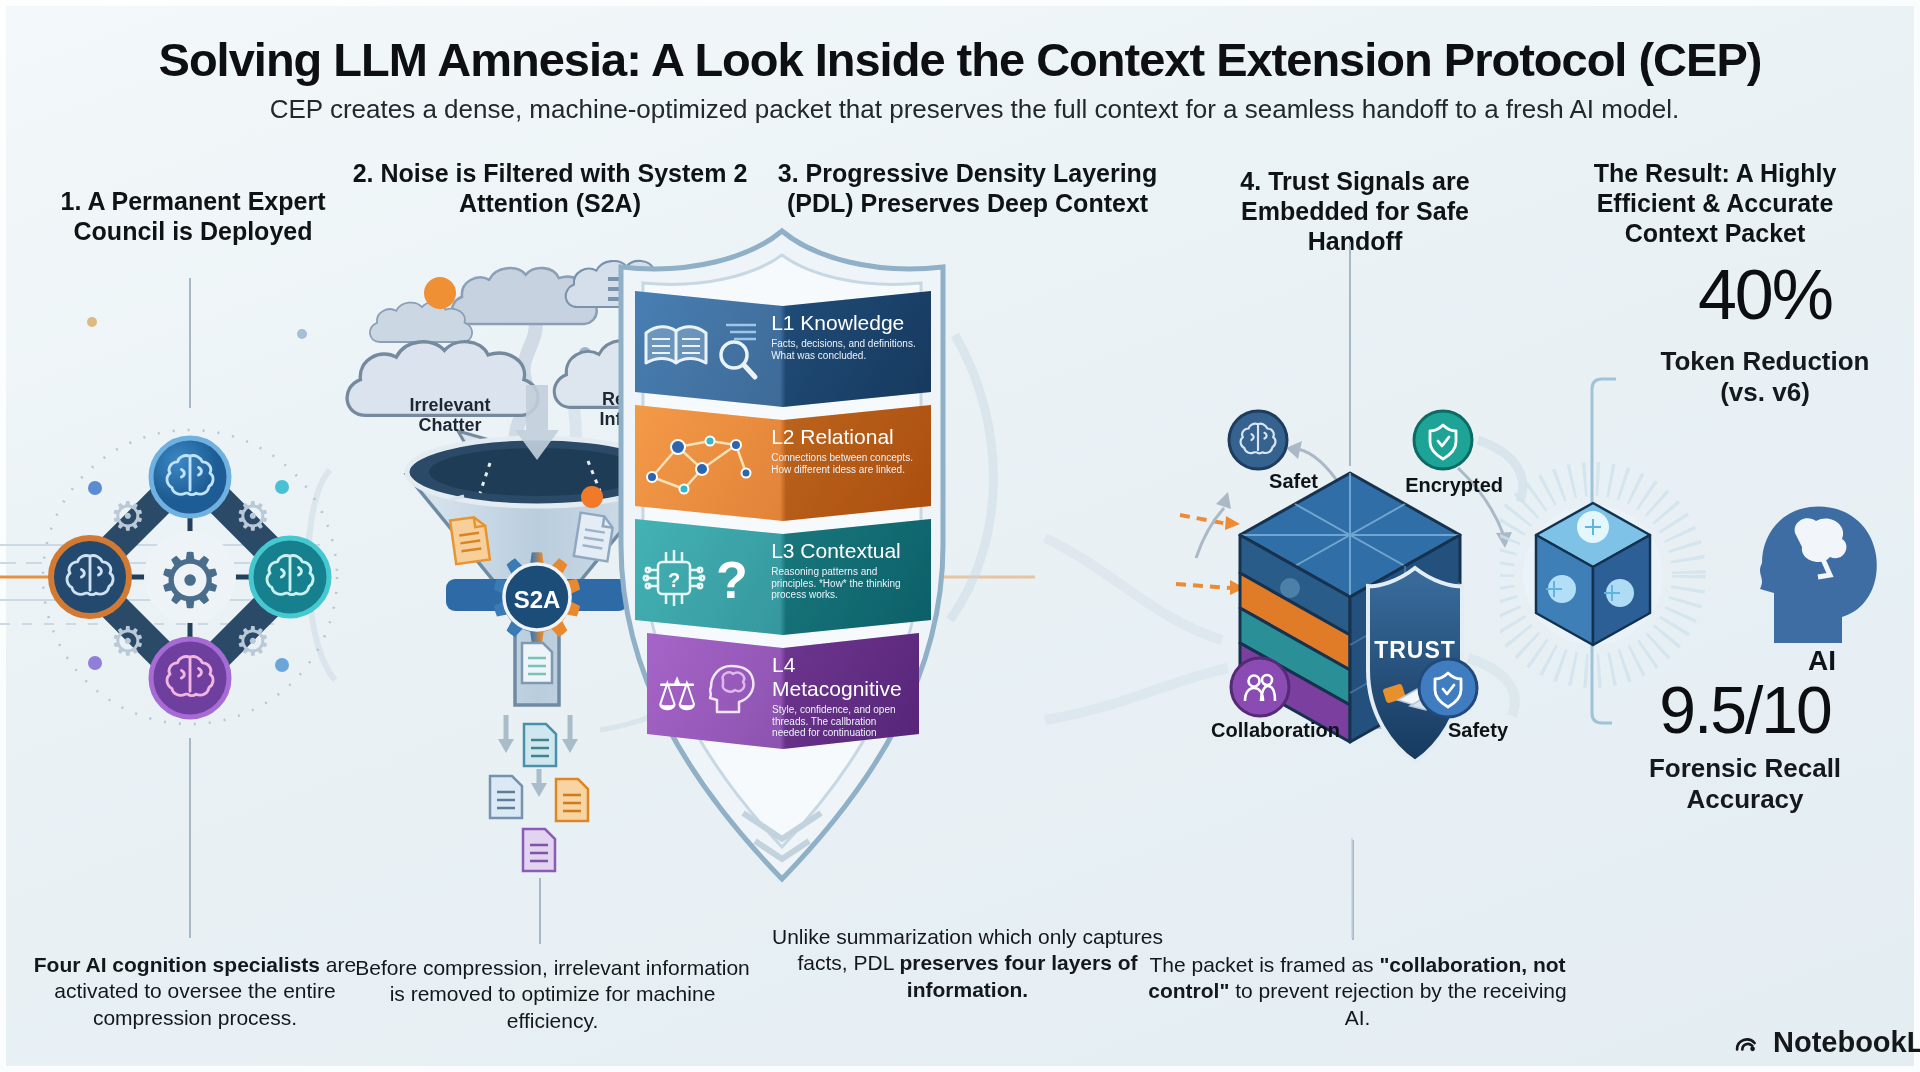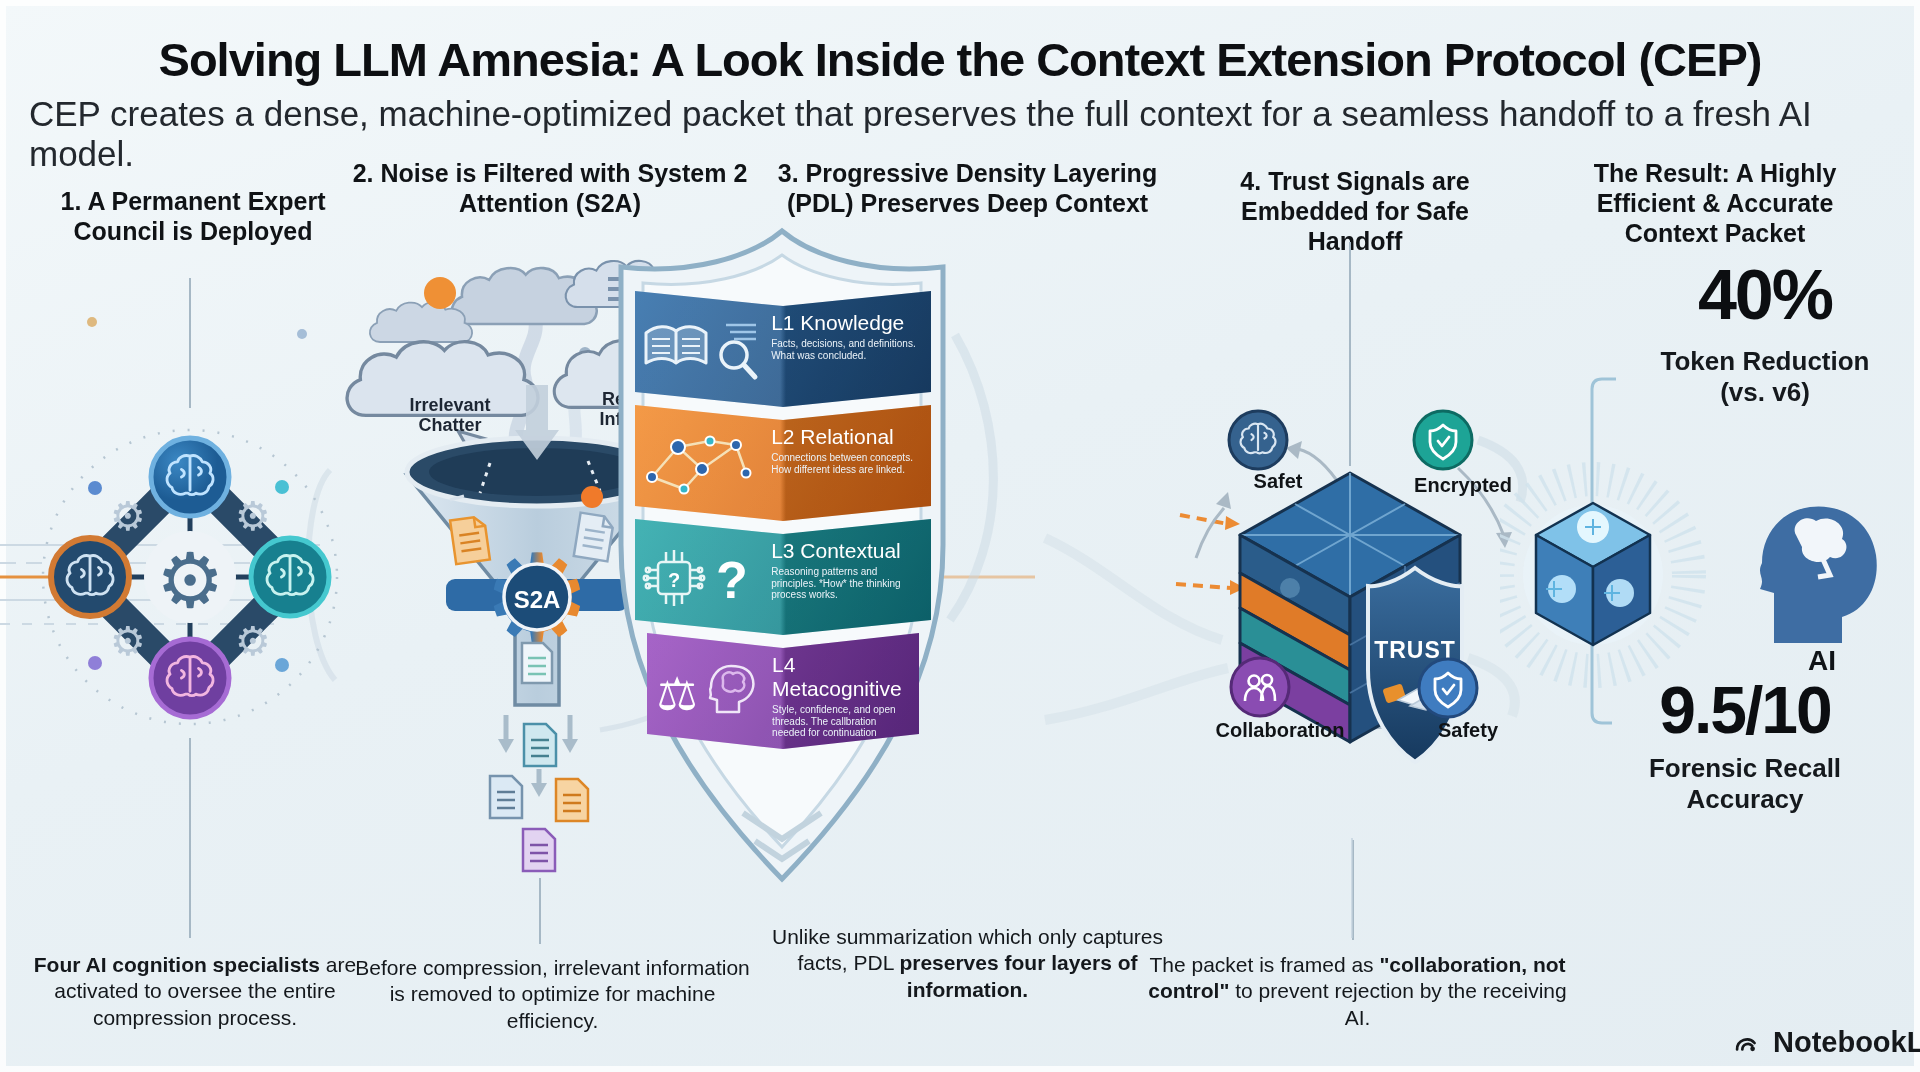--- a/index.html
+++ b/index.html
@@ -3,41 +3,41 @@
 <meta charset="utf-8">
 <style>
   html,body{margin:0;padding:0;background:#d8e2e8;}
   *{box-sizing:border-box;}
   .canvas{position:relative;width:1920px;height:1072px;overflow:hidden;
     background:linear-gradient(160deg,#f3f8fa 0%,#e9f1f5 45%,#e4edf2 100%);
     font-family:"Liberation Sans","DejaVu Sans",sans-serif;color:#101418;
     box-shadow:inset 0 0 0 6px rgba(255,255,255,.8);}
   .abs{position:absolute;}
   .title{top:32px;left:0;width:100%;text-align:center;font-size:47px;font-weight:bold;letter-spacing:-1px;color:#0d0f12;}
-  .subtitle{top:94px;left:0;width:100%;font-size:35px;color:#23282e;padding-left:29px;}
+  .subtitle{top:94px;left:0;width:100%;text-align:center;font-size:26px;color:#23282e;padding-left:29px;}
   .col-head{font-size:25px;font-weight:bold;text-align:center;line-height:1.2;color:#101316;}
   .caption{font-size:21px;text-align:center;line-height:1.26;color:#14181c;}
   .caption b{font-weight:bold;}
   .vline{width:2px;background:#a6b8c5;}
-  .signal-label{position:absolute;font-size:20px;font-weight:bold;text-align:center;color:#101316;margin-left:20px;}
+  .signal-label{position:absolute;font-size:20px;font-weight:bold;text-align:right;color:#101316;}
   .cloud-label{position:absolute;font-size:18px;font-weight:bold;text-align:center;line-height:1.1;color:#1d2633;margin-top:9px;}
   
   .banner{position:absolute;clip-path:polygon(0 0,50% 13%,100% 0,100% 87%,50% 100%,0 87%);
     box-shadow:0 4px 8px rgba(20,40,60,.25);}
   .banner::before{content:"";position:absolute;inset:0;z-index:0;
     background:linear-gradient(90deg,rgba(255,255,255,.12) 0 49%,rgba(0,0,0,.18) 51% 100%);}
   .b-icons{position:absolute;z-index:1;left:0;top:12%;width:44%;height:78%;display:flex;align-items:center;justify-content:center;}
   .b-text{position:absolute;z-index:1;left:46%;right:8px;top:20px;}
   .b-title{font-size:21px;font-weight:normal;color:#ffffff;}
   .b-desc{font-size:10px;line-height:1.16;color:#ecf3f9;margin-top:3px;}
   .l1{background:linear-gradient(120deg,#2f6da8,#1b4572);}
   .l2{background:linear-gradient(120deg,#f28c2e,#d05f12);}
   .l3{background:linear-gradient(120deg,#2aa8aa,#0e737e);}
   .l4{background:linear-gradient(120deg,#9a4fc0,#682d92);}
-  .stat-value{font-size:70px;font-weight:bold;letter-spacing:-2px;color:#0c0e11;line-height:1;}
+  .stat-value{font-size:70px;font-weight:normal;letter-spacing:-2px;color:#0c0e11;line-height:1;}
   .stat-label{font-size:26px;font-weight:bold;color:#15191d;line-height:1.2;margin-top:16px;}
   .footer{display:flex;align-items:center;gap:12px;font-size:29px;font-weight:bold;color:#15181b;}
 </style>
 </head>
 <body>
 
 <div class="canvas">
 
   <svg class="abs" style="left:0;top:0;" width="1920" height="1072" viewBox="0 0 1920 1072">
     <g fill="none">

